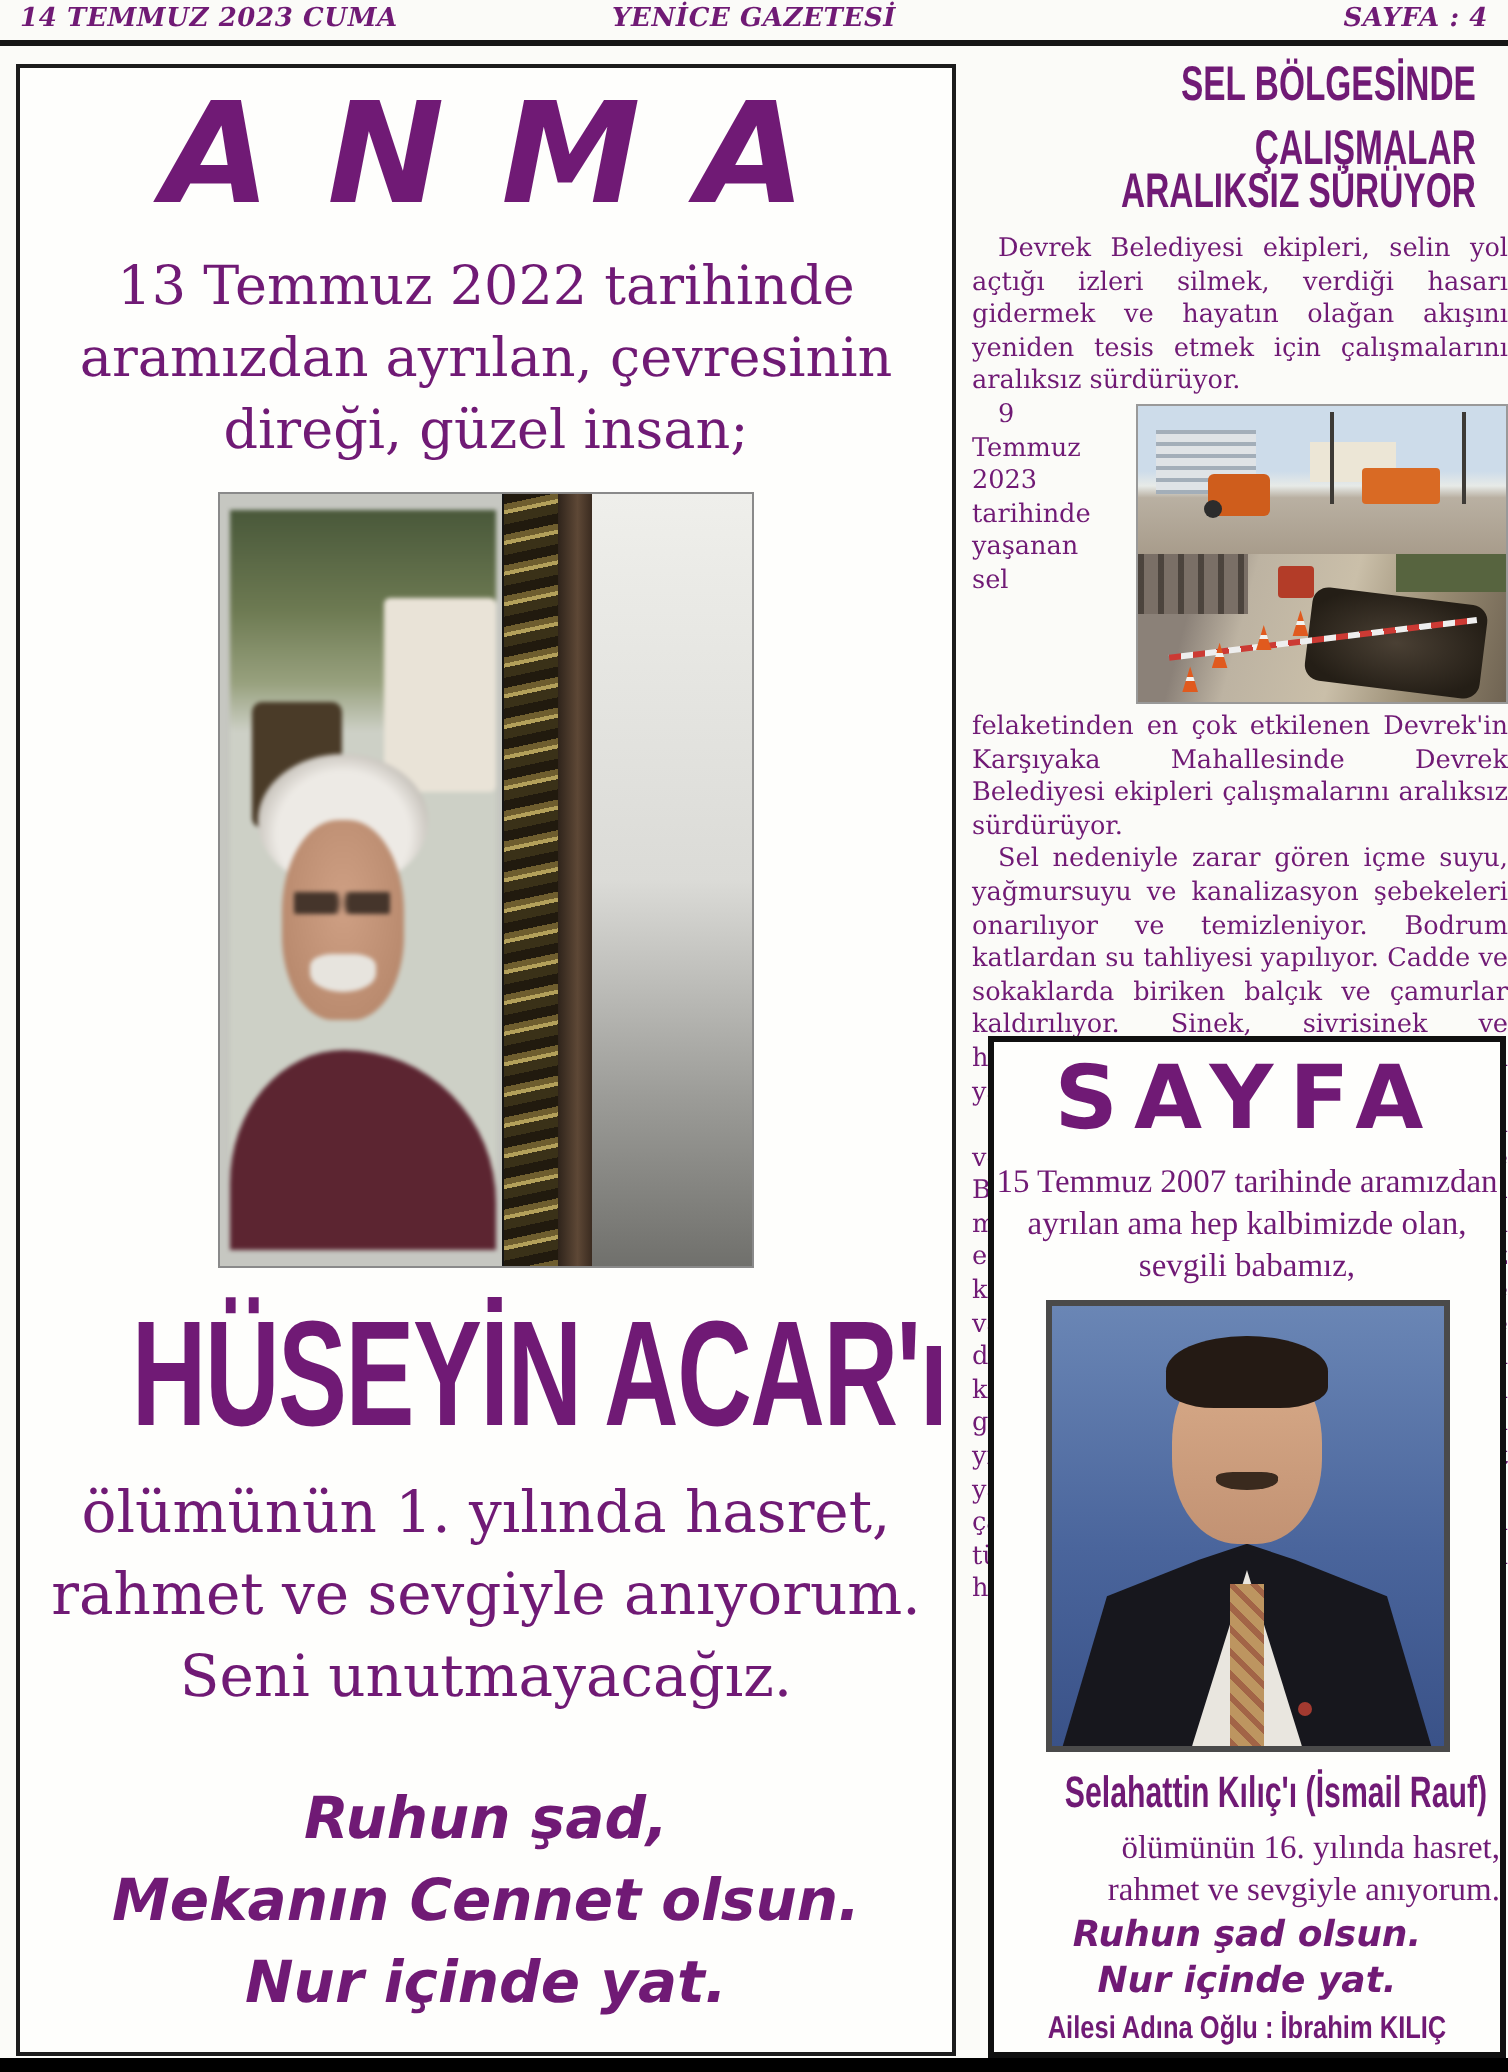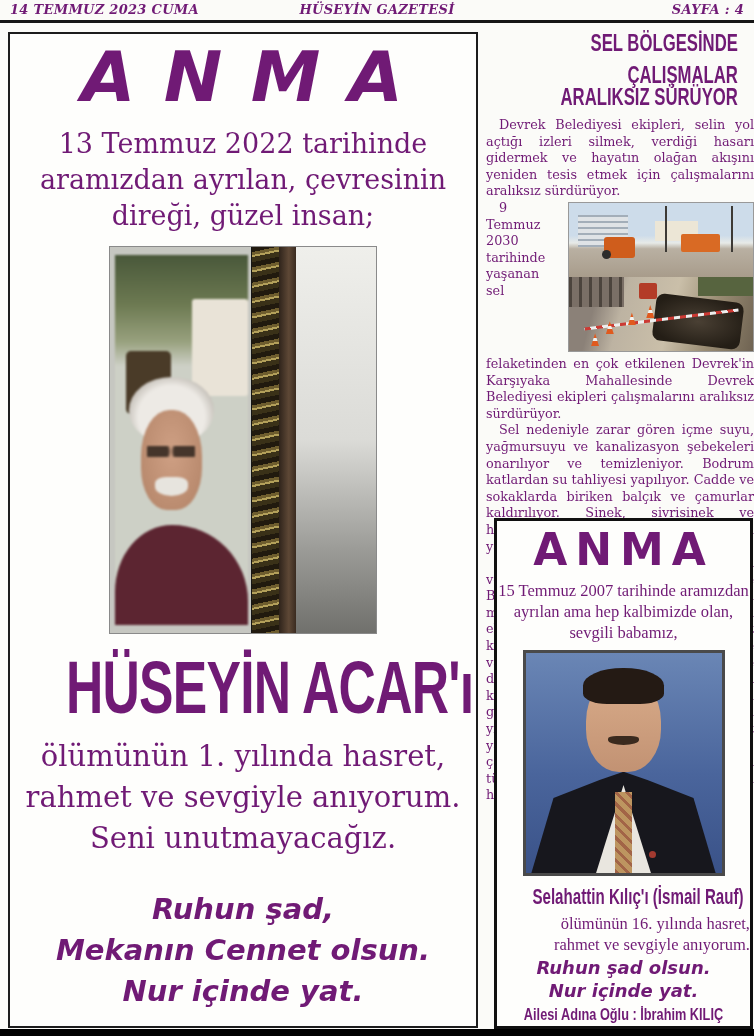--- a/index.html
+++ b/index.html
@@ -112,21 +112,21 @@
 
   .bottom-bar{position:absolute;left:0;top:1029px;width:754px;height:7px;background:#000;}
 </style>
 </head>
 <body>
 
 <div class="page">
 
   <div class="hdr">
     <span class="h-date">14 TEMMUZ 2023 CUMA</span>
-    <span class="h-paper">HÜSEYİN GAZETESİ</span>
+    <span class="h-paper">YENİCE GAZETESİ</span>
     <span class="h-page">SAYFA : 4</span>
   </div>
 
   <div class="lbox">
     <div class="ml-title">A N M A</div>
     <div class="ml-intro">13 Temmuz 2022 tarihinde aramızdan ayrılan, çevresinin direği, güzel insan;</div>
 
     <div class="lphoto">
       <div class="lp-wall"></div>
       <div class="lp-wood"></div>
@@ -182,28 +182,28 @@
           <div class="fp-green"></div>
           <div class="fp-trench"></div>
           <div class="fp-exc"></div>
           <div class="fp-tape"></div>
           <div class="cone" style="left:20%;top:60%"></div>
           <div class="cone" style="left:32%;top:48%"></div>
           <div class="cone" style="left:42%;top:38%"></div>
           <div class="cone" style="left:12%;top:76%"></div>
         </div>
       </div>
-      <p>9 Temmuz 2030 tarihinde yaşanan sel felaketinden en çok etkilenen Devrek'in Karşıyaka Mahallesinde Devrek Belediyesi ekipleri çalışmalarını aralıksız sürdürüyor.</p>
+      <p>9 Temmuz 2023 tarihinde yaşanan sel felaketinden en çok etkilenen Devrek'in Karşıyaka Mahallesinde Devrek Belediyesi ekipleri çalışmalarını aralıksız sürdürüyor.</p>
       <p>Sel nedeniyle zarar gören içme suyu, yağmursuyu ve kanalizasyon şebekeleri onarılıyor ve temizleniyor. Bodrum katlardan su tahliyesi yapılıyor. Cadde ve sokaklarda biriken balçık ve çamurlar kaldırılıyor. Sinek, sivrisinek ve haşerelere karşı düzenli ilaçlama yapılıyor.</p>
       <p>Çalışmaları bizzat yerinden takip eden ve ekipleri yönlendiren Devrek Belediye Başkanı Çetin Bozkurt, “Halkımızın bu mağduriyetini gidermek için tüm ekiplerimizle çalışmalarımızı hız kesmeden sürdürüyoruz. En kısa sürede vatandaşlarımızın yaşamlarını normale döndürmek için çalışmalarımız aynı kararlılıkla devam edecektir. Halkımıza geçmiş olsun dileklerimi bir kez daha yineliyorum, Allah bir daha böyle felaket yaşatmasın. Bu vesileyle, çalışmalarımıza destek olan, katkı veren tüm belediye, kurum ve kuruluşlara halkımız adına teşekkür ediyorum”dedi.</p>
     </div>
   </div>
 
   <div class="rbox">
-    <div class="mr-title">ANMA</div>
+    <div class="mr-title">SAYFA</div>
 
     <div class="mr-intro">
       <span class="blk">15 Temmuz 2007 tarihinde aramızdan</span>
       <span class="blk">ayrılan ama hep kalbimizde olan,</span>
       <span class="blk">sevgili babamız,</span>
     </div>
 
     <div class="rphoto">
       <div class="rp-suit"></div>
       <div class="rp-shirt"></div>

